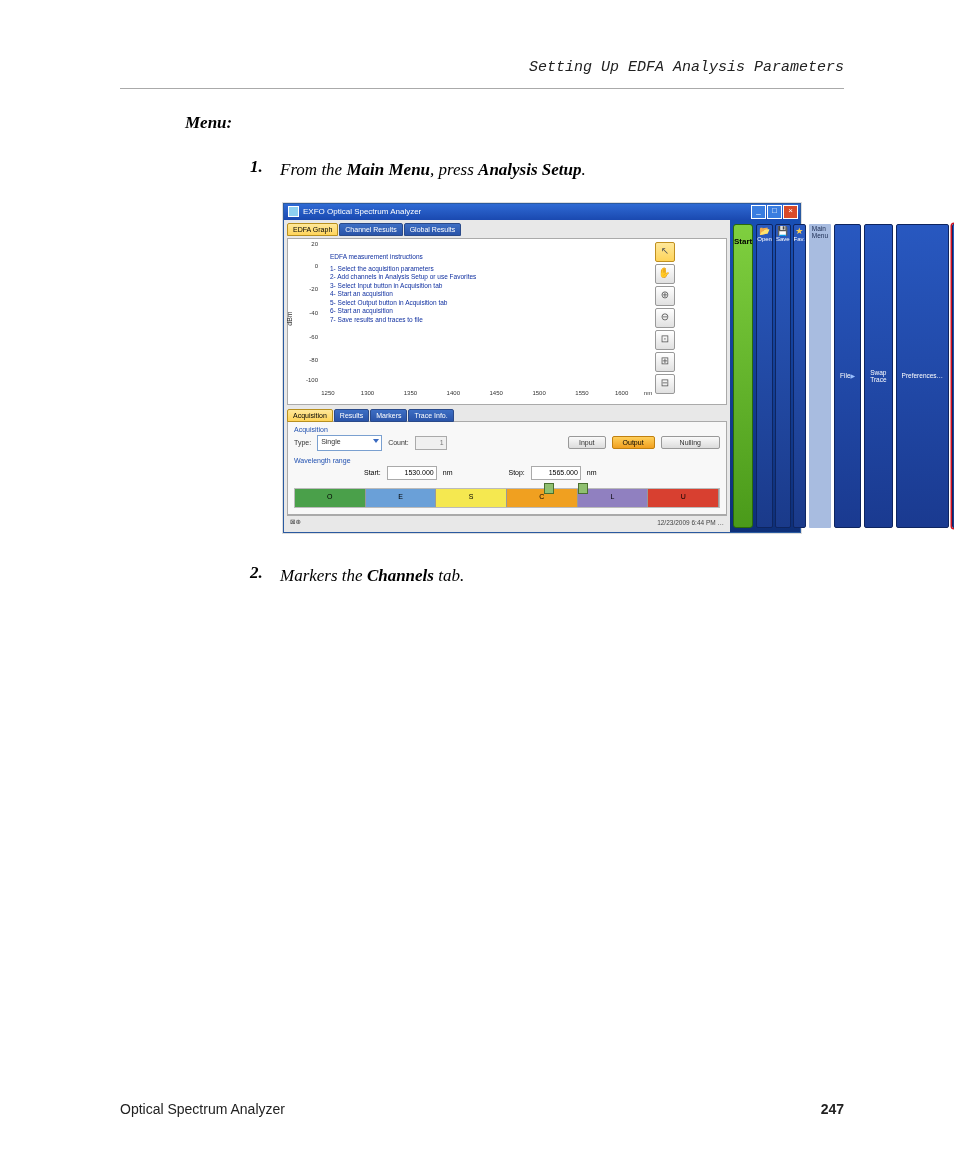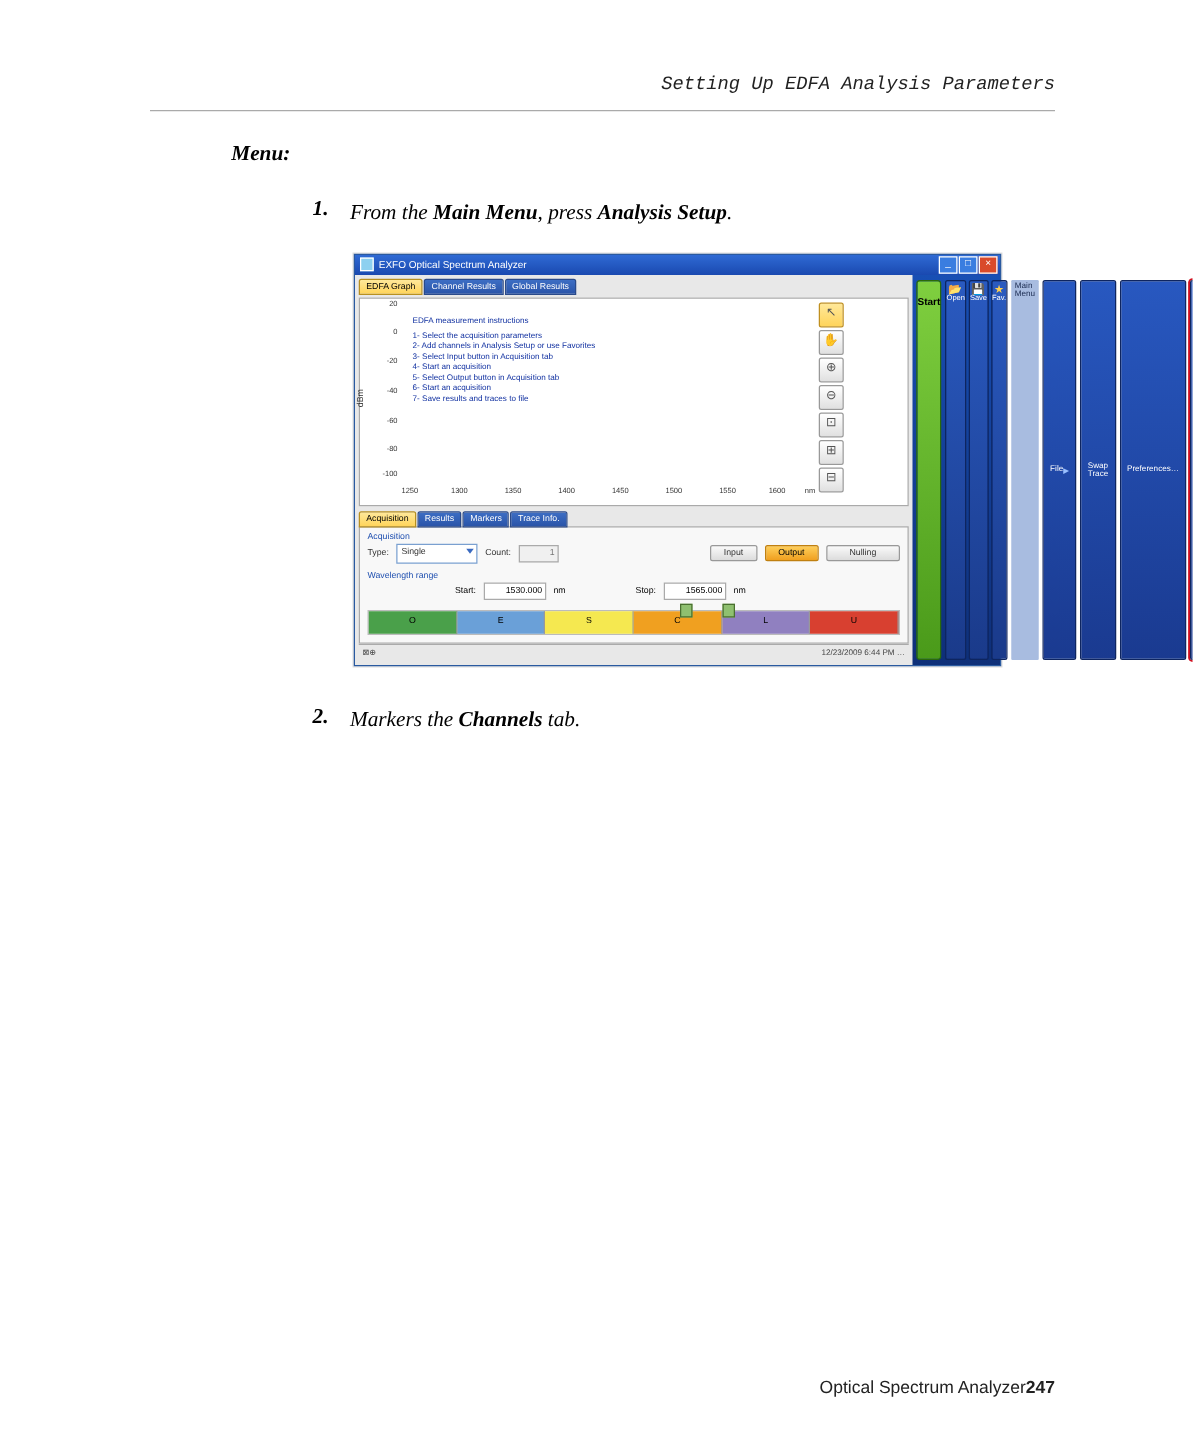--- a/index.html
+++ b/index.html
@@ -459,21 +459,21 @@
   .round-btn.red {
     background: radial-gradient(#ff6050, #c02010);
   }
 
   .footer {
     position: absolute;
     bottom: 42px;
     left: 120px;
     right: 110px;
     display: flex;
-    justify-content: flex-end;
+    justify-content: space-between;
     font-size: 14px;
     font-family: "Trebuchet MS", Arial, sans-serif;
     color: #222;
   }
   .footer .pagenum { font-weight: bold; }
 </style>
 </head>
 <body>
 
 <div class="page">

